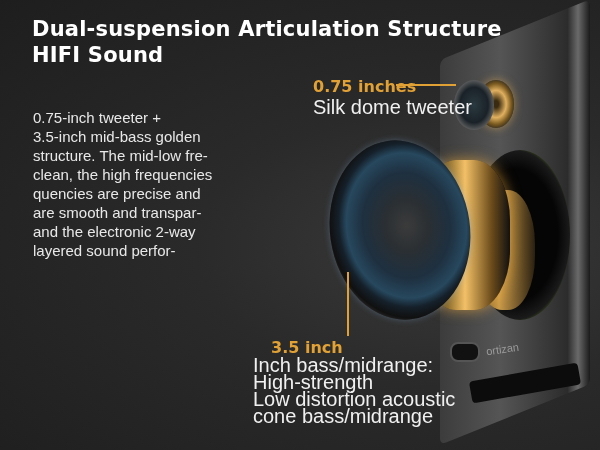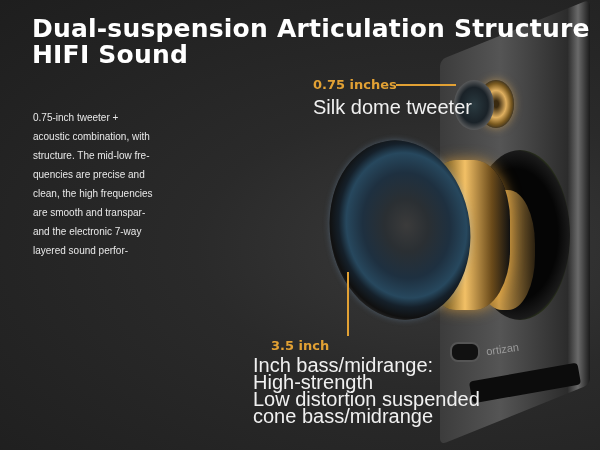--- a/index.html
+++ b/index.html
@@ -1,23 +1,23 @@
 <!DOCTYPE html>
 <html><head>
 <meta charset="utf-8">
 <style>
   html,body{margin:0;padding:0;}
   body{width:600px;height:450px;overflow:hidden;position:relative;
     background:radial-gradient(ellipse at 75% 55%, #3a3a3a 0%, #2a2a2a 40%, #1e1e1e 100%);
     font-family:"Liberation Sans", sans-serif;color:#fff;}
   .title{position:absolute;left:32px;top:16px;font-family:"DejaVu Sans", sans-serif;font-weight:bold;
-    font-size:25px;line-height:26px;color:#fff;letter-spacing:0.2px;}
-  .body-text{position:absolute;left:33px;top:108px;width:210px;font-size:10px;line-height:19px;color:#e8e8e8;}
+    font-size:21px;line-height:26px;color:#fff;letter-spacing:0.2px;}
+  .body-text{position:absolute;left:33px;top:108px;width:210px;font-size:15px;line-height:19px;color:#e8e8e8;}
   .body-text span{display:block;white-space:nowrap;}
-  .callout-label{position:absolute;font-family:"DejaVu Sans", sans-serif;font-weight:bold;color:#e2a134;font-size:13px;}
+  .callout-label{position:absolute;font-family:"DejaVu Sans", sans-serif;font-weight:bold;color:#e2a134;font-size:16px;}
   .callout-desc{position:absolute;font-size:20px;line-height:17px;color:#f0f0f0;}
   .callout-desc span{display:block;white-space:nowrap;}
   .line-h{position:absolute;height:2px;background:#e2a134;}
   .line-v{position:absolute;width:2px;background:#e2a134;}
   
   .cabinet{position:absolute;left:440px;top:60px;width:150px;height:385px;
     background:linear-gradient(90deg,#3c3c3c 0%,#555 40%,#2c2c2c 85%,#6a6a6a 92%,#1a1a1a 100%);
     transform:skewY(-22deg);transform-origin:top left;border-radius:6px;}
   .port{position:absolute;left:470px;top:150px;width:100px;height:170px;border-radius:50%;
     background:radial-gradient(ellipse at 45% 50%,#050505 55%,#1a1a1a 70%,#4f6b1c 78%,#2a2a2a 86%);}
@@ -54,33 +54,33 @@
 <div class="tweeter-gold"></div>
 <div class="tweeter"></div>
 
 <div class="title">
   <div>Dual-suspension Articulation Structure</div>
   <div>HIFI Sound</div>
 </div>
 
 <div class="body-text">
   <span>0.75-inch tweeter +</span>
-  <span>acoustic combination, with</span>
+  <span>3.5-inch mid-bass golden</span>
   <span>structure. The mid-low fre-</span>
+  <span>clean, the high frequencies</span>
   <span>quencies are precise and</span>
-  <span>clean, the high frequencies</span>
   <span>are smooth and transpar-</span>
-  <span>and the electronic 7-way</span>
+  <span>and the electronic 2-way</span>
   <span>layered sound perfor-</span>
 </div>
 
 <div class="callout-label" style="left:313px;top:77px;">0.75 inches</div>
 <div class="line-h" style="left:396px;top:84px;width:60px;"></div>
 <div class="callout-desc" style="left:313px;top:99px;">Silk dome tweeter</div>
 
 <div class="line-v" style="left:347px;top:272px;height:64px;"></div>
 <div class="callout-label" style="left:271px;top:338px;">3.5 inch</div>
 <div class="callout-desc" style="left:253px;top:357px;">
   <span>Inch bass/midrange:</span>
   <span>High-strength</span>
-  <span>Low distortion suspended</span>
+  <span>Low distortion acoustic</span>
   <span>cone bass/midrange</span>
 </div>
 
 </body></html>

